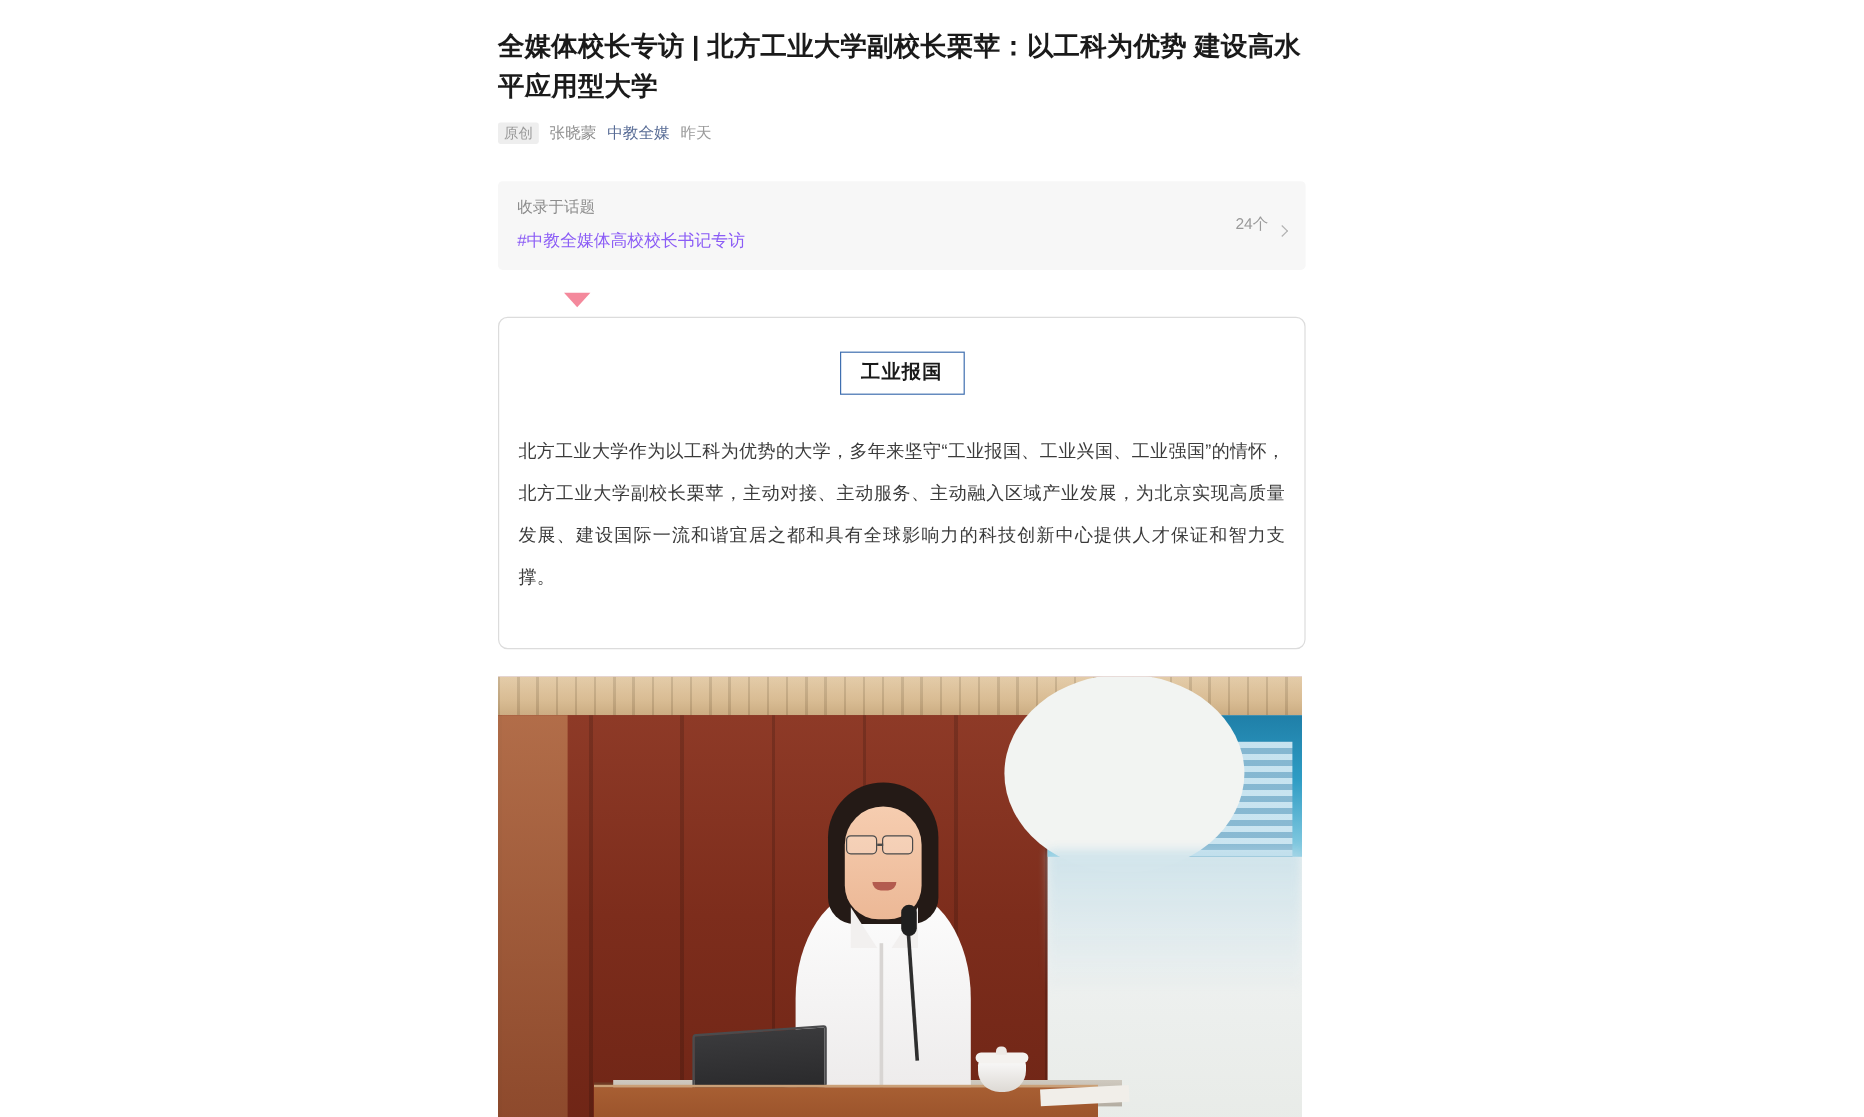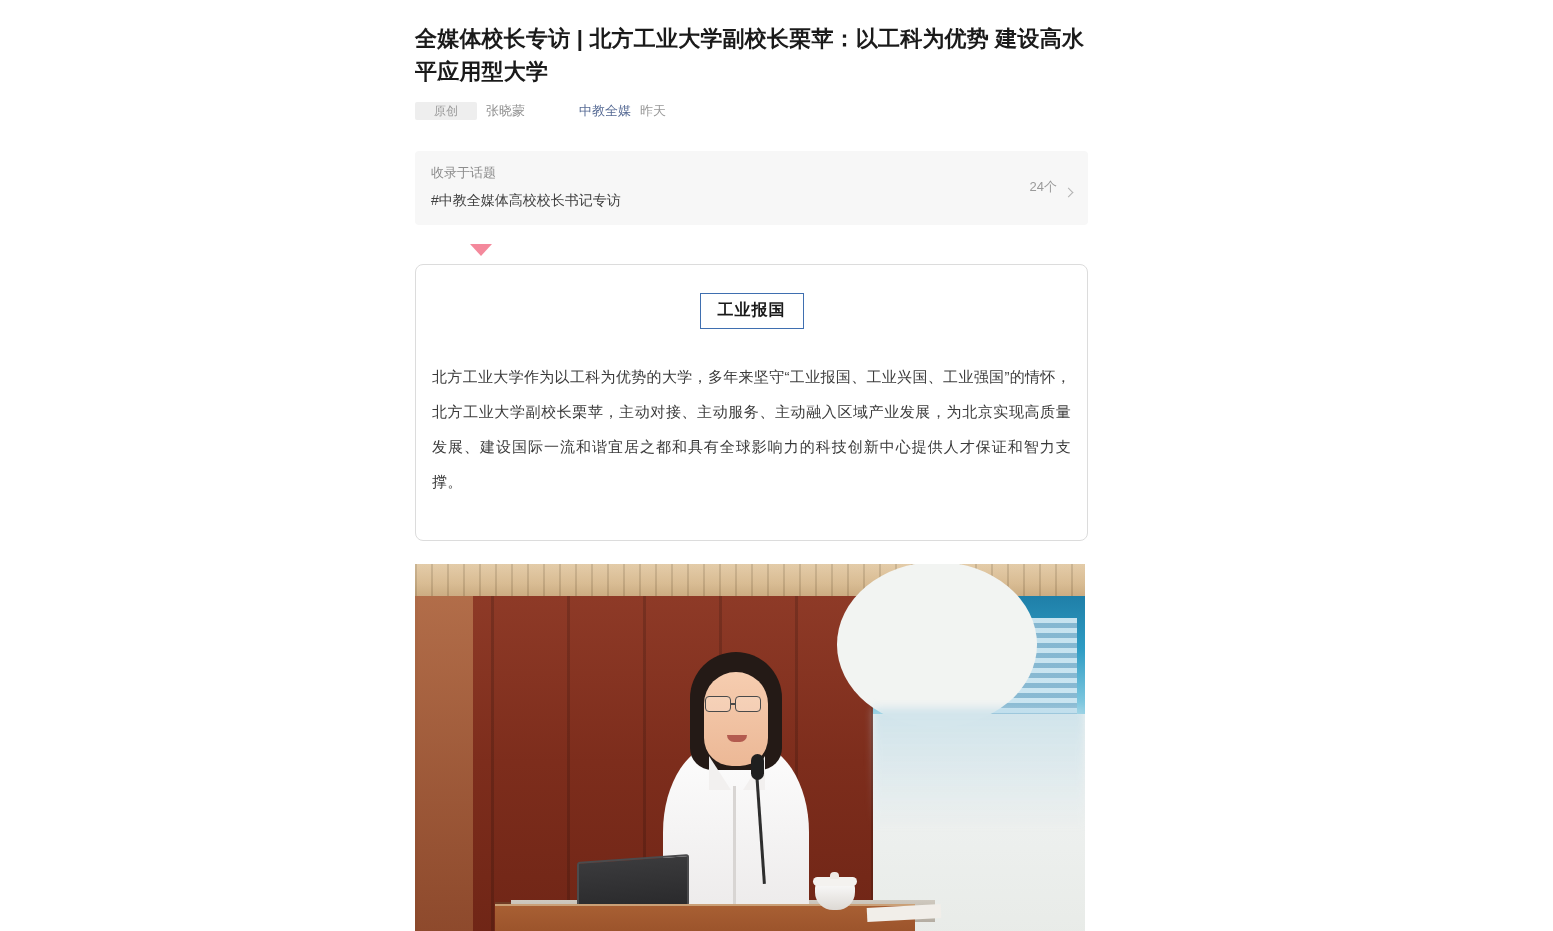--- a/index.html
+++ b/index.html
@@ -41,41 +41,41 @@
     align-items: center;
     gap: 9px;
     font-size: 13px;
     color: #9a9a9a;
     line-height: 18px;
   }
   .meta .badge {
     background: #eeeeee;
     color: #9a9a9a;
     font-size: 12px;
-    padding: 2px 19px;
+    padding: 2px 5px;
     border-radius: 2px;
     line-height: 14px;
   }
   .meta .author { color: #8f8f8f; }
-  .meta .account { color: #576b95; cursor: pointer; margin-left: 45px; }
+  .meta .account { color: #576b95; cursor: pointer; }
   .meta .time { color: #9a9a9a; }
 
   .topic-box {
     margin-top: 31px;
     background: #f7f7f7;
     border-radius: 4px;
     padding: 13px 16px 15px 16px;
     display: flex;
     align-items: center;
     justify-content: space-between;
     cursor: pointer;
   }
   .topic-left { display: flex; flex-direction: column; gap: 8px; }
   .topic-label { font-size: 13px; color: #8c8c8c; line-height: 18px; }
-  .topic-tag { font-size: 14px; color: #404040; line-height: 20px; }
+  .topic-tag { font-size: 14px; color: #8b5cf6; line-height: 20px; }
   .topic-right { display: flex; align-items: flex-end; gap: 8px; }
   .topic-count { font-size: 13px; color: #9a9a9a; }
   .chev {
     width: 7px; height: 7px;
     border-right: 1.6px solid #b2b2b2;
     border-top: 1.6px solid #b2b2b2;
     transform: rotate(45deg);
     display: inline-block;
   }
 

